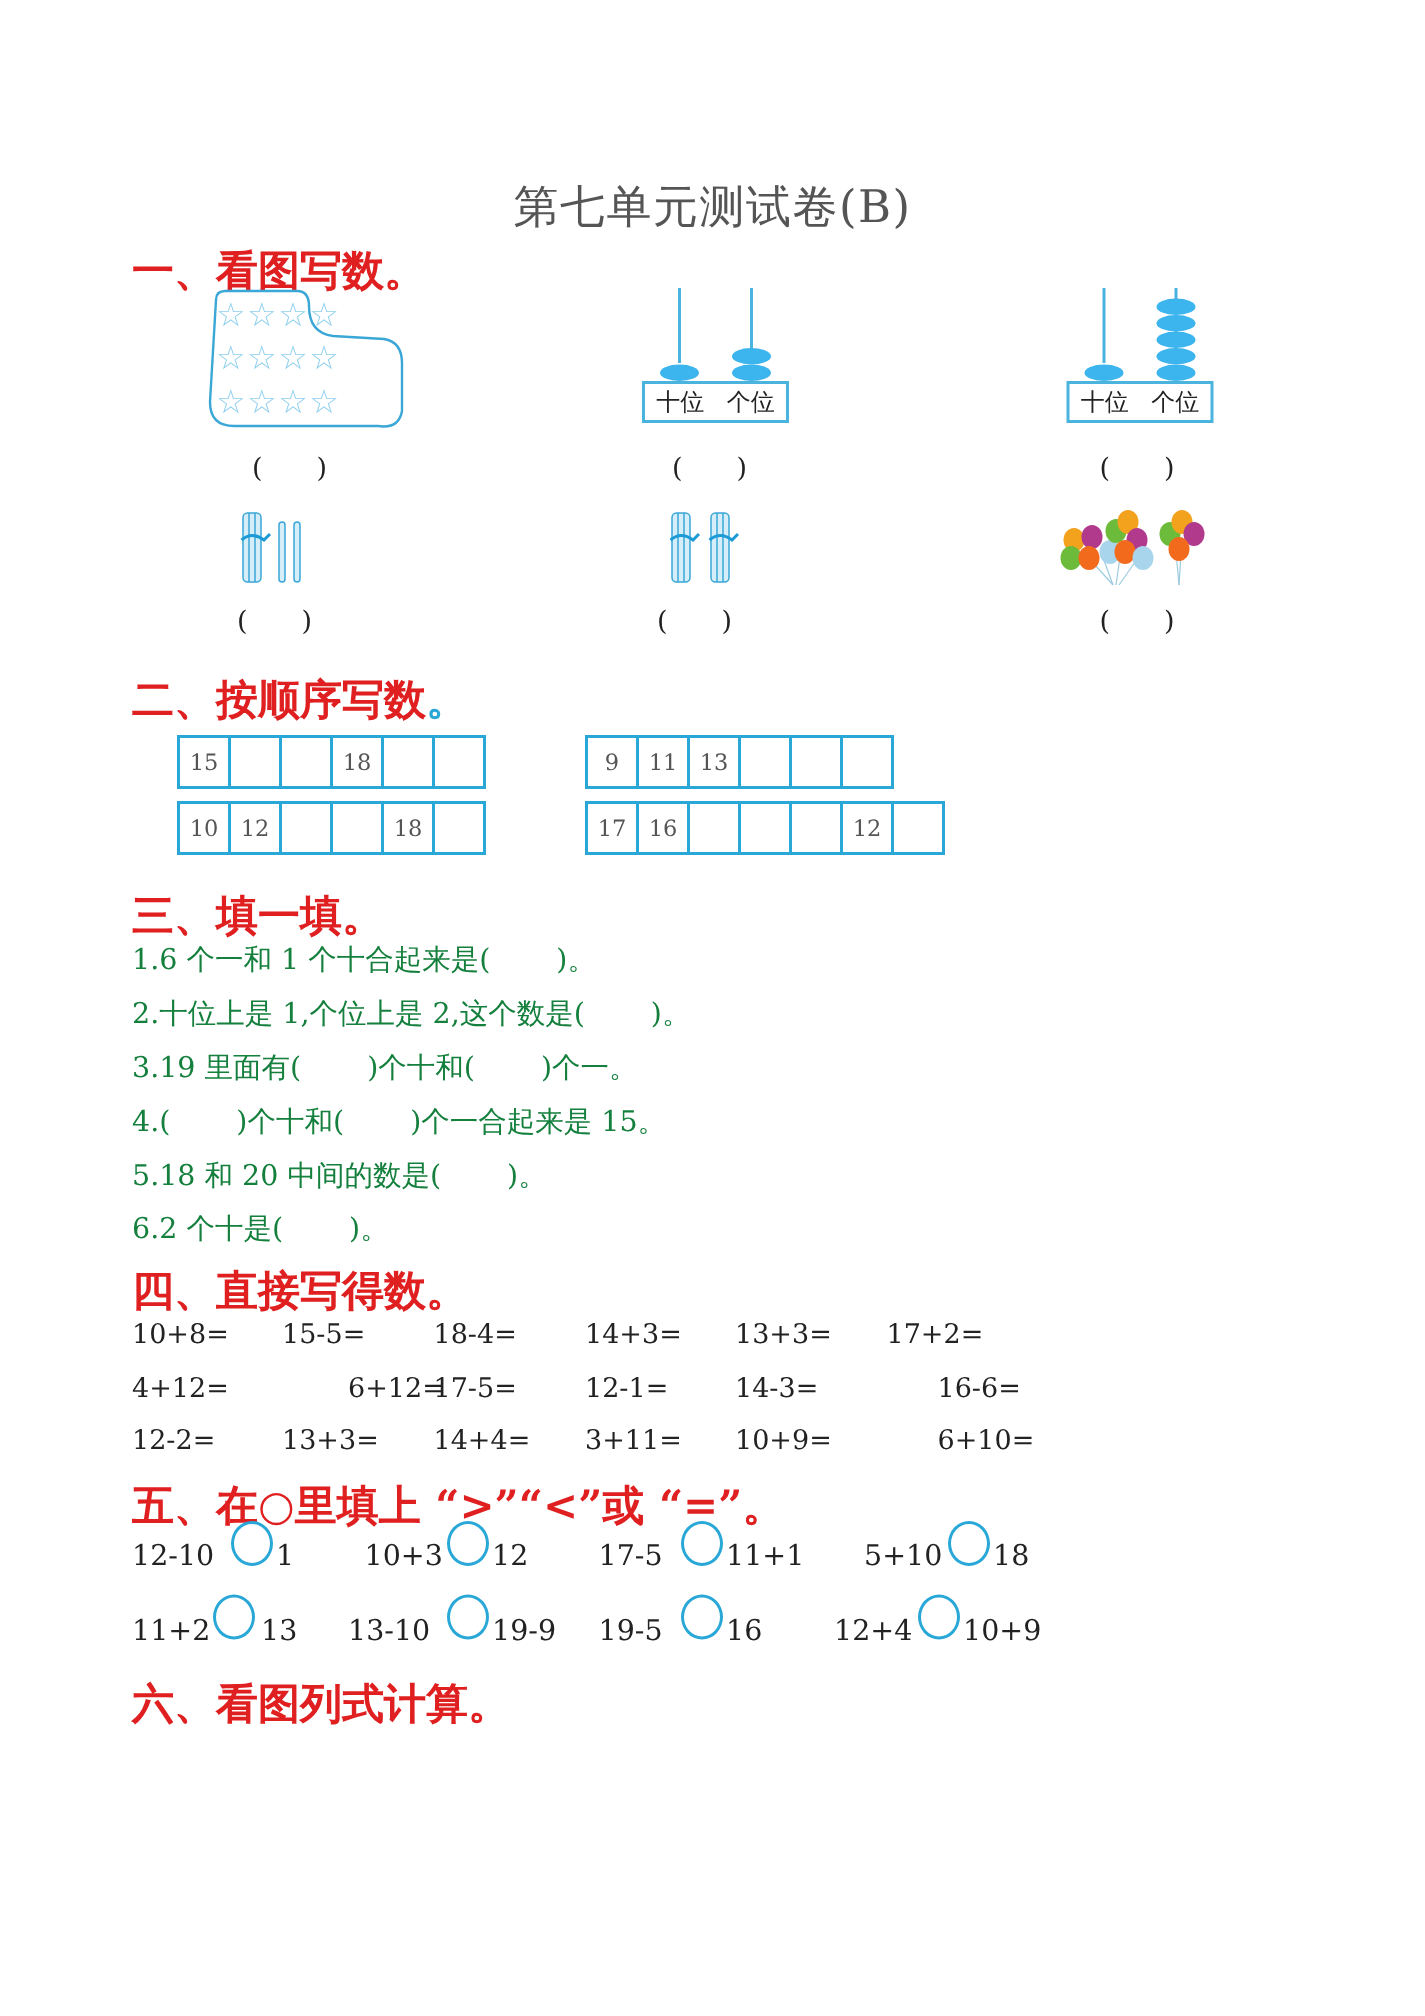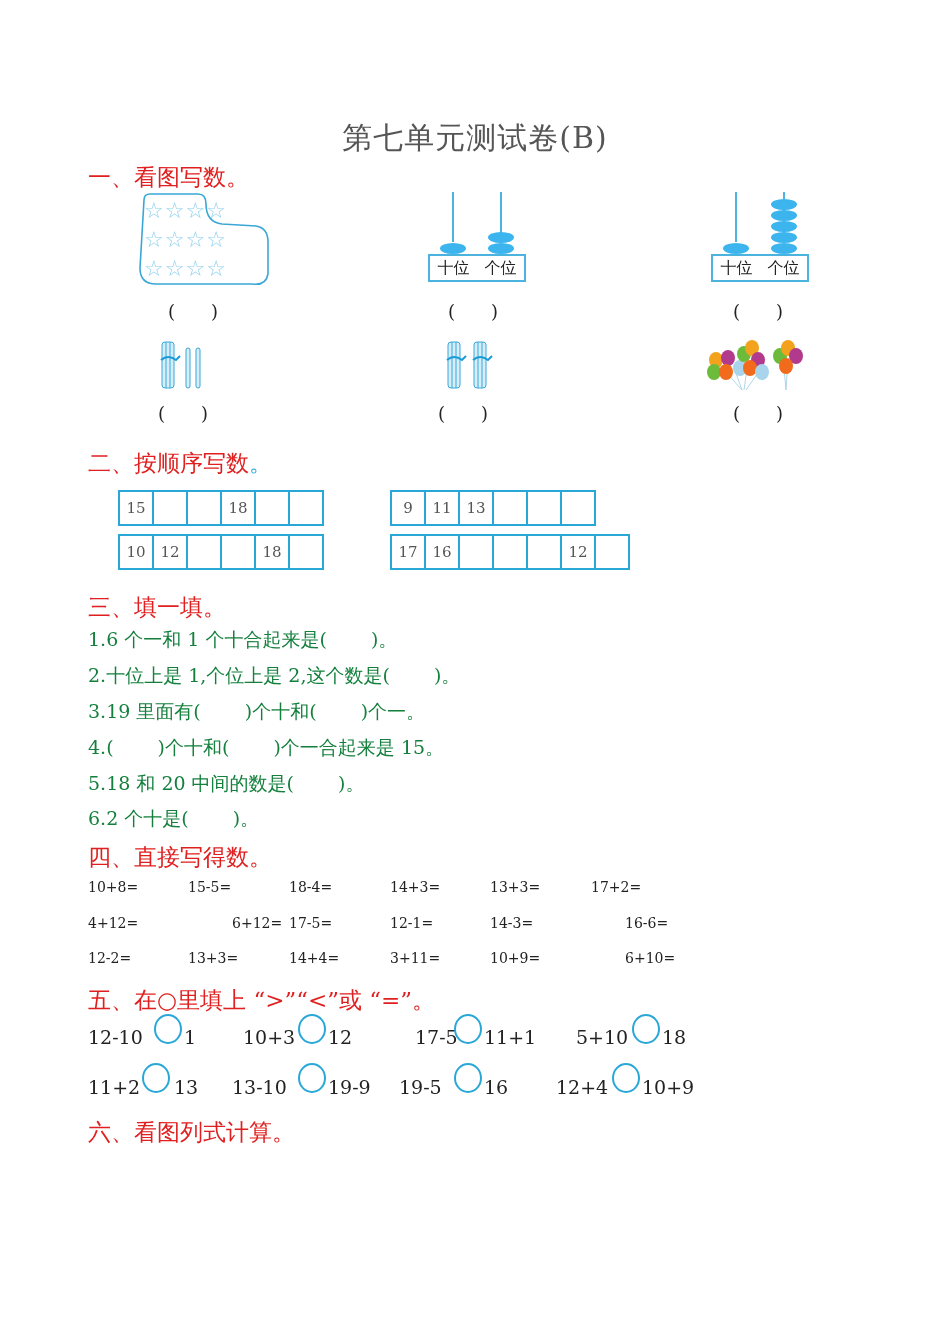--- a/index.html
+++ b/index.html
@@ -1,26 +1,26 @@
 <!DOCTYPE html>
 <html><head>
 <meta charset="utf-8">
 <style>
   html,body{margin:0;padding:0;background:#fff;}
   body{width:950px;height:1344px;position:relative;overflow:hidden;
        font-family:"DejaVu Serif","Liberation Serif",serif;color:#222;}
   .abs{position:absolute;}
   .title{left:0;width:950px;top:118px;text-align:center;font-size:30px;color:#555;letter-spacing:1px;}
-  .sec{font-size:23px;color:#e02020;left:88px;}
+  .sec{font-size:28px;color:#e02020;left:88px;font-weight:bold;}
   .paren{font-size:18px;color:#222;}
   .grid{display:flex;border-left:2px solid #29a8d8;}
   .cell{width:32px;height:32px;border:2px solid #29a8d8;border-left:none;font-size:15px;color:#555;
         display:flex;align-items:center;justify-content:center;box-sizing:content-box;}
   .q{font-size:19px;left:88px;color:#15803d;white-space:pre;}
-  .calc{font-size:14px;color:#222;white-space:pre;}
+  .calc{font-size:18px;color:#222;white-space:pre;}
   .cmp{font-size:19px;color:#222;white-space:pre;}
   .circ{width:28px;height:30px;border:2px solid #29a8d8;border-radius:50%;box-sizing:border-box;}
   .abacus-box{border:2px solid #4ab3de;background:#fff;font-size:16px;color:#222;
               display:flex;align-items:center;justify-content:space-around;box-sizing:border-box;}
   .rod{width:2px;background:#4ab3de;}
   .bead{width:26px;height:11px;border-radius:50%;background:#3cb4ee;}
 </style>
 </head>
 <body>
 
@@ -198,21 +198,21 @@
 <div class="abs sec" style="top:985px;white-space:pre;">五、在○里填上 “&gt;”“&lt;”或 “=”。</div>
 
 <div class="abs cmp" style="left:88px;top:1026px;">12-10</div>
 <div class="abs circ" style="left:154px;top:1014px;"></div>
 <div class="abs cmp" style="left:184px;top:1026px;">1</div>
 
 <div class="abs cmp" style="left:243px;top:1026px;">10+3</div>
 <div class="abs circ" style="left:298px;top:1014px;"></div>
 <div class="abs cmp" style="left:328px;top:1026px;">12</div>
 
-<div class="abs cmp" style="left:399px;top:1026px;margin-left:16px;">17-5</div>
+<div class="abs cmp" style="left:399px;top:1026px;">17-5</div>
 <div class="abs circ" style="left:454px;top:1014px;"></div>
 <div class="abs cmp" style="left:484px;top:1026px;">11+1</div>
 
 <div class="abs cmp" style="left:576px;top:1026px;">5+10</div>
 <div class="abs circ" style="left:632px;top:1014px;"></div>
 <div class="abs cmp" style="left:662px;top:1026px;">18</div>
 
 <div class="abs cmp" style="left:88px;top:1076px;">11+2</div>
 <div class="abs circ" style="left:142px;top:1063px;"></div>
 <div class="abs cmp" style="left:174px;top:1076px;">13</div>

